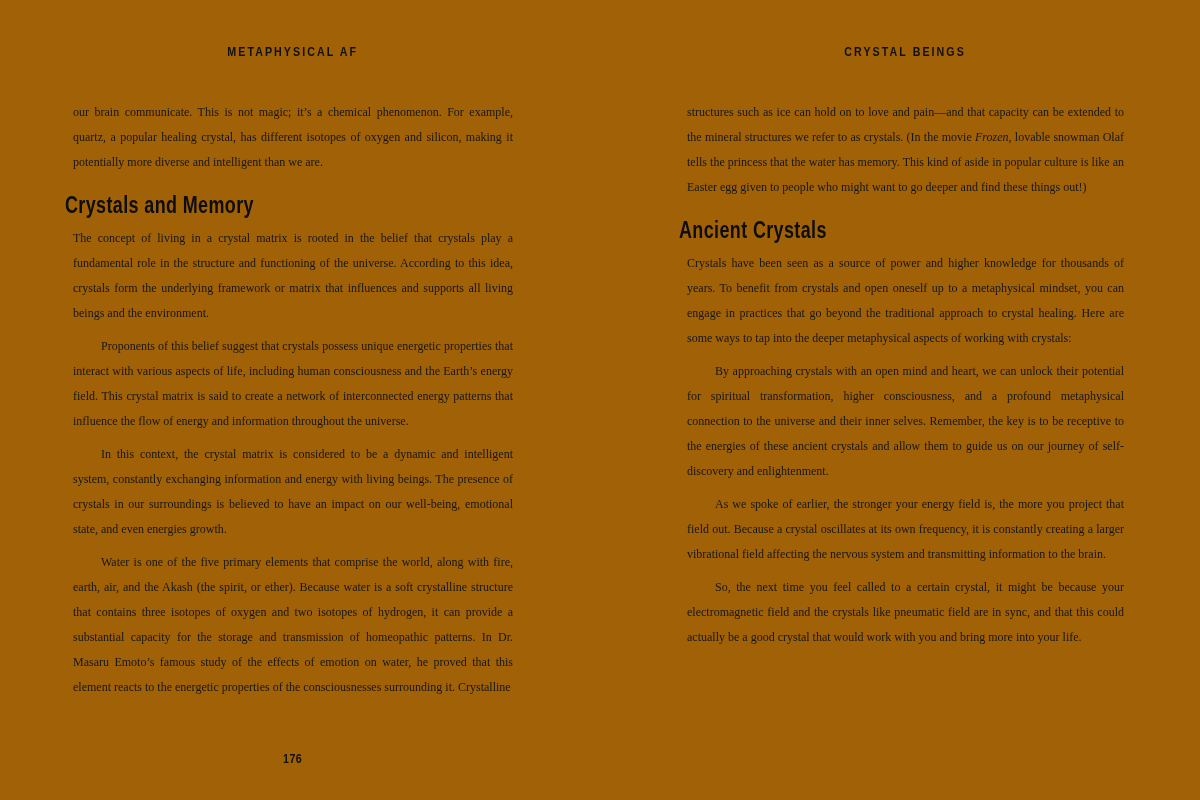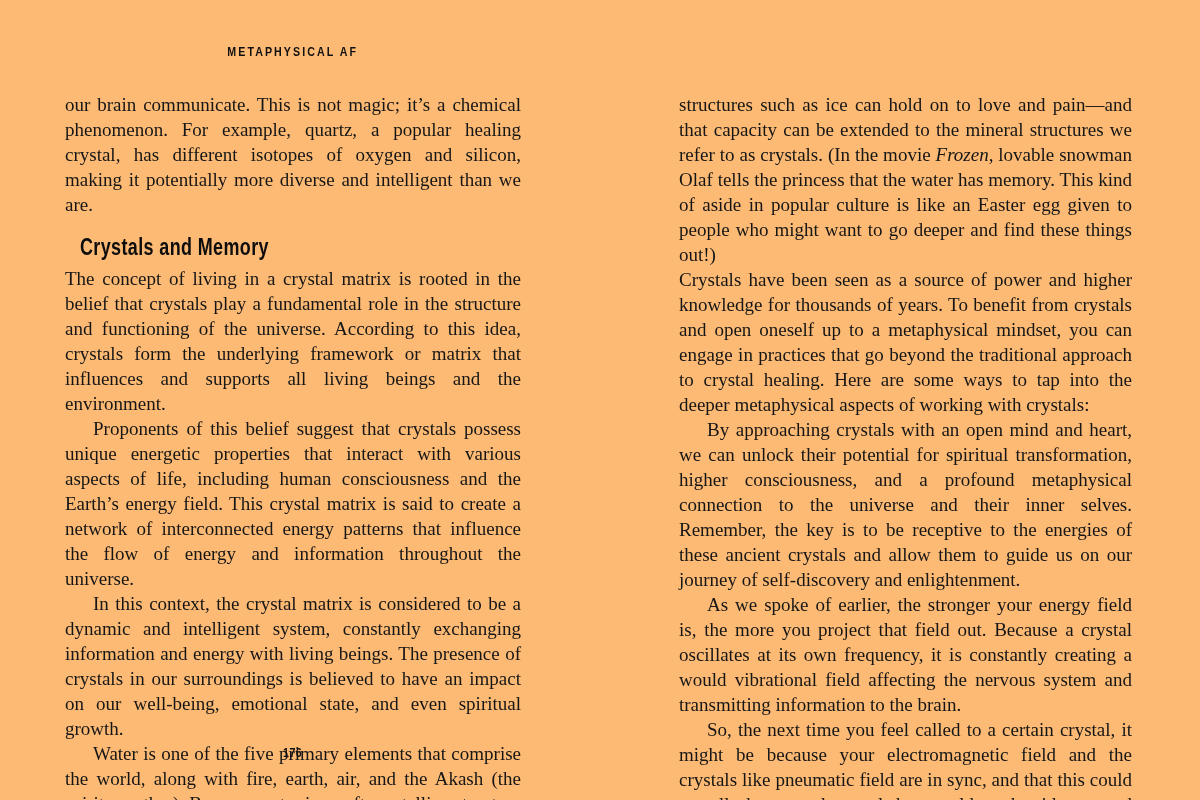--- a/index.html
+++ b/index.html
@@ -1,20 +1,20 @@
 <!DOCTYPE html>
 <html><head>
 <meta charset="utf-8">
 <style>
   html, body { margin: 0; padding: 0; background: #ffffff; }
   .spread {
     position: relative;
     width: 1200px;
     height: 800px;
-    background: #fdba74;
+    background: #a16207;
     color: #161616;
     font-family: "Liberation Serif", serif;
     overflow: hidden;
   }
   .page { position: absolute; top: 0; height: 800px; }
   .page-left  { left: 65px;  width: 456px; }
   .page-right { left: 679px; width: 453px; }
 
   .running-head {
     position: absolute;
@@ -30,77 +30,79 @@
     display: inline-block;
     transform: scaleX(0.82);
     transform-origin: center center;
     white-space: nowrap;
   }
   .page-body {
     position: absolute;
     top: 92px; left: 0; right: 0;
   }
   .page-body p {
-    margin: 0;
-    font-size: 19px;
+    margin: 8px;
+    font-size: 12px;
     line-height: 25px;
     text-align: justify;
     color: #161616;
   }
   .page-body p.indent { text-indent: 28px; }
   .page-body p em { }
 
   h2.section-heading {
-    margin: 17px 0 6px 15px;
+    margin: 17px 0 6px 0;
     font-family: "Liberation Sans", sans-serif;
     font-weight: 700;
     font-size: 23px;
     line-height: 26px;
     color: #0d0d0d;
     text-align: left;
   }
   .cond-h {
     display: inline-block;
     transform: scaleX(0.78);
     transform-origin: left center;
     white-space: nowrap;
     letter-spacing: 0.5px;
   }
   .folio {
     position: absolute;
-    bottom: 40px; left: 0; right: 0;
+    bottom: 34px; left: 0; right: 0;
     text-align: center;
     font-family: "Liberation Sans", sans-serif;
     font-weight: 700;
     font-size: 13px;
     letter-spacing: 0.5px;
     color: #101010;
   }
 </style>
 </head>
 <body>
 
 <div class="spread">
 
   <section class="page page-left">
     <div class="running-head"><span class="cond">METAPHYSICAL AF</span></div>
     <div class="page-body">
       <p>our brain communicate. This is not magic; it’s a chemical phenomenon. For example, quartz, a popular healing crystal, has different isotopes of oxygen and silicon, making it potentially more diverse and intelligent than we are.</p>
       <h2 class="section-heading"><span class="cond-h">Crystals and Memory</span></h2>
       <p>The concept of living in a crystal matrix is rooted in the belief that crystals play a fundamental role in the structure and functioning of the universe. According to this idea, crystals form the underlying framework or matrix that influences and supports all living beings and the environment.</p>
       <p class="indent">Proponents of this belief suggest that crystals possess unique energetic properties that interact with various aspects of life, including human consciousness and the Earth’s energy field. This crystal matrix is said to create a network of interconnected energy patterns that influence the flow of energy and information throughout the universe.</p>
-      <p class="indent">In this context, the crystal matrix is considered to be a dynamic and intelligent system, constantly exchanging information and energy with living beings. The presence of crystals in our surroundings is believed to have an impact on our well-being, emotional state, and even spiritual growth.</p>
+      <p class="indent">In this context, the crystal matrix is considered to be a dynamic and intelligent system, constantly exchanging information and energy with living beings. The presence of crystals in our surroundings is believed to have an impact on our well-being, emotional state, and even energies growth.</p>
       <p class="indent">Water is one of the five primary elements that comprise the world, along with fire, earth, air, and the Akash (the spirit, or ether). Because water is a soft crystalline structure that contains three isotopes of oxygen and two isotopes of hydrogen, it can provide a substantial capacity for the storage and transmission of homeopathic patterns. In Dr. Masaru Emoto’s famous study of the effects of emotion on water, he proved that this element reacts to the energetic properties of the consciousnesses surrounding it. Crystalline</p>
     </div>
     <div class="folio"><span class="cond">176</span></div>
   </section>
 
   <section class="page page-right">
+    <div class="running-head"><span class="cond">CRYSTAL BEINGS</span></div>
     <div class="page-body">
       <p><span>structures such as ice can hold on to love and pain—and that capacity can be extended to the mineral structures we refer to as crystals. (In the movie </span><em>Frozen</em><span>, lovable snowman Olaf tells the princess that the water has memory. This kind of aside in popular culture is like an Easter egg given to people who might want to go deeper and find these things out!)</span></p>
+      <h2 class="section-heading"><span class="cond-h">Ancient Crystals</span></h2>
       <p>Crystals have been seen as a source of power and higher knowledge for thousands of years. To benefit from crystals and open oneself up to a metaphysical mindset, you can engage in practices that go beyond the traditional approach to crystal healing. Here are some ways to tap into the deeper metaphysical aspects of working with crystals:</p>
       <p class="indent">By approaching crystals with an open mind and heart, we can unlock their potential for spiritual transformation, higher consciousness, and a profound metaphysical connection to the universe and their inner selves. Remember, the key is to be receptive to the energies of these ancient crystals and allow them to guide us on our journey of self-discovery and enlightenment.</p>
-      <p class="indent">As we spoke of earlier, the stronger your energy field is, the more you project that field out. Because a crystal oscillates at its own frequency, it is constantly creating a would vibrational field affecting the nervous system and transmitting information to the brain.</p>
+      <p class="indent">As we spoke of earlier, the stronger your energy field is, the more you project that field out. Because a crystal oscillates at its own frequency, it is constantly creating a larger vibrational field affecting the nervous system and transmitting information to the brain.</p>
       <p class="indent">So, the next time you feel called to a certain crystal, it might be because your electromagnetic field and the crystals like pneumatic field are in sync, and that this could actually be a good crystal that would work with you and bring more into your life.</p>
     </div>
   </section>
 
 </div>
 
 </body></html>

